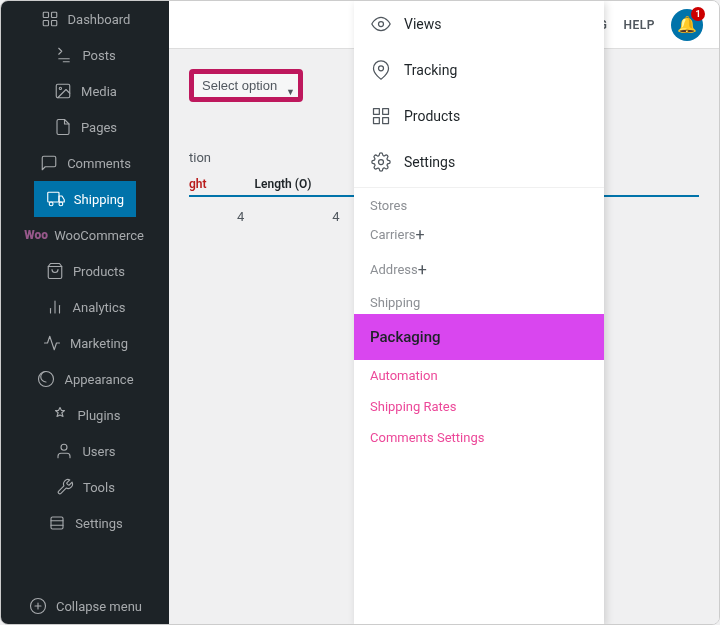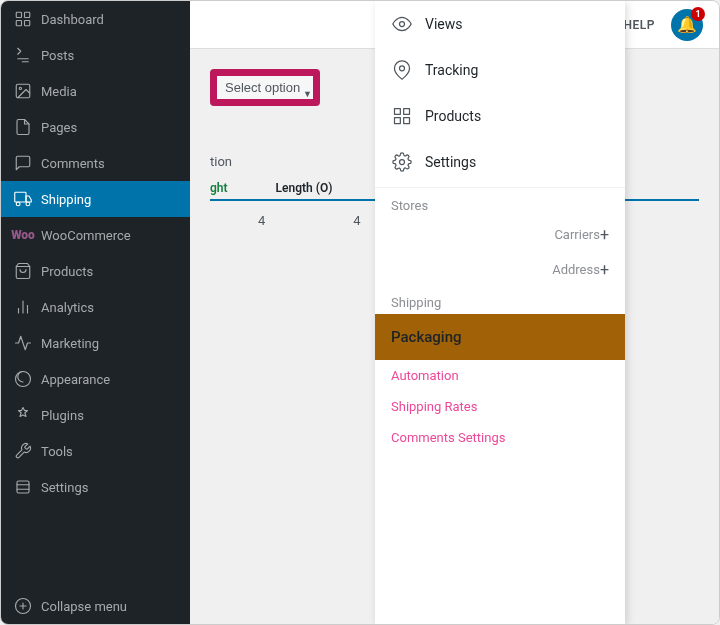--- a/index.html
+++ b/index.html
@@ -15,27 +15,28 @@
       display: flex;
       width: 720px;
       height: 625px;
       border-radius: 8px;
       overflow: hidden;
       border: 1px solid #ccc;
     }
 
     
     .sidebar {
-      width: 189px;
+      width: 168px;
       background: #1d2327;
       color: #a7aaad;
       flex-shrink: 0;
       display: flex;
       flex-direction: column;
       overflow-y: auto;
+      align-items: center;
     }
 
     .sidebar-item {
       display: flex;
       align-items: center;
       padding: 8px 12px;
       cursor: pointer;
       font-size: 13px;
       color: #a7aaad;
       gap: 8px;
@@ -123,23 +124,23 @@
     
     .content {
       flex: 1;
       padding: 20px;
       background: #f0f0f1;
       position: relative;
     }
 
     .table-select {
       background: #f6f7f7;
-      border: 7px solid #be185d;
+      border: 5px solid #be185d;
       border-radius: 4px;
-      padding: 4px 12px 4px 8px;
+      padding: 4px 20px 4px 8px;
       font-size: 13px;
       color: #50575e;
       appearance: none;
       position: relative;
       margin-bottom: 12px;
     }
 
     .select-wrapper {
       position: relative;
       display: inline-block;
@@ -210,34 +211,34 @@
     .dropdown-section-label {
       font-size: 13px;
       color: #8c8f94;
       padding: 8px 16px 4px 16px;
       font-weight: 400;
     }
 
     .dropdown-section-item {
       display: flex;
       align-items: center;
-      justify-content: flex-end;
+      justify-content: flex-start;
       padding: 8px 16px;
       cursor: pointer;
       font-size: 13px;
       color: #8c8f94;
     }
 
     .dropdown-section-item .plus {
       color: #50575e;
       font-size: 16px;
     }
 
     .dropdown-active-item {
-      background: #a16207;
+      background: #d946ef;
       padding: 14px 16px;
       cursor: pointer;
       font-size: 15px;
       font-weight: 500;
       color: #1d2327;
     }
 
     .dropdown-bold-item {
       padding: 14px 16px;
       cursor: pointer;
@@ -386,20 +387,29 @@
 
     <div class="sidebar-item">
       <span class="icon">
         <svg width="18" height="18" viewBox="0 0 24 24">
             <path d="M12 2l2 4h4l-3.5 3 1.5 5L12 12l-4 2 1.5-5L6 6h4z"></path>
           </svg>
       </span>
       <span class="label">Plugins</span>
     </div>
 
+    <div class="sidebar-item">
+      <span class="icon">
+        <svg width="18" height="18" viewBox="0 0 24 24">
+            <path d="M20 21v-2a4 4 0 00-4-4H8a4 4 0 00-4 4v2"></path>
+            <circle cx="12" cy="7" r="4"></circle>
+          </svg>
+      </span>
+      <span class="label">Users</span>
+    </div>
 
     <div class="sidebar-item">
       <span class="icon">
         <svg width="18" height="18" viewBox="0 0 24 24">
             <path d="M14.7 6.3a1 1 0 000 1.4l1.6 1.6a1 1 0 001.4 0l3.77-3.77a6 6 0 01-7.94 7.94l-6.91 6.91a2.12 2.12 0 01-3-3l6.91-6.91a6 6 0 017.94-7.94l-3.76 3.76z"></path>
           </svg>
       </span>
       <span class="label">Tools</span>
     </div>
 
@@ -443,21 +453,21 @@
         <div class="select-wrapper">
           <select class="table-select">
             <option>Select option</option>
           </select>
         </div>
       </div>
 
       <div class="action-label">tion</div>
 
       <div style="border-bottom: 2px solid #0073aa; padding-bottom: 4px; margin-bottom: 8px; display: flex; gap: 48px;">
-        <span style="font-size:12px; font-weight:600; color:#15803d;">ght</span>
+        <span style="font-size:12px; font-weight:600; color:#b91c1c;">ght</span>
         <span style="font-size:12px; font-weight:600; color:#1d2327;">Length (O)</span>
         <span style="font-size:12px; font-weight:600; color:#1d2327;">Width (O)</span>
       </div>
 
       <div style="display:flex; gap:48px; padding: 4px 0; margin-left: 48px;">
         <span style="font-size:13px; color:#50575e;">4</span>
         <span style="font-size:13px; color:#50575e; margin-left: 40px;">4</span>
       </div>
     </div>
 

